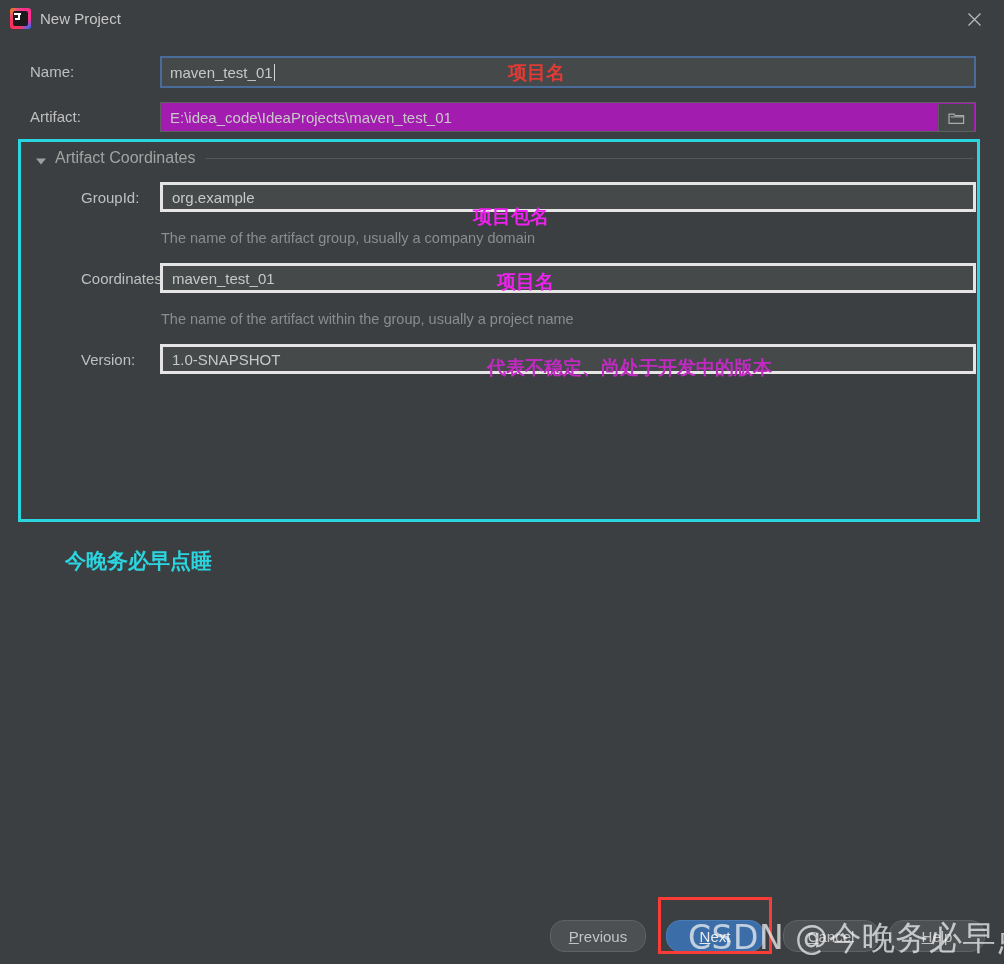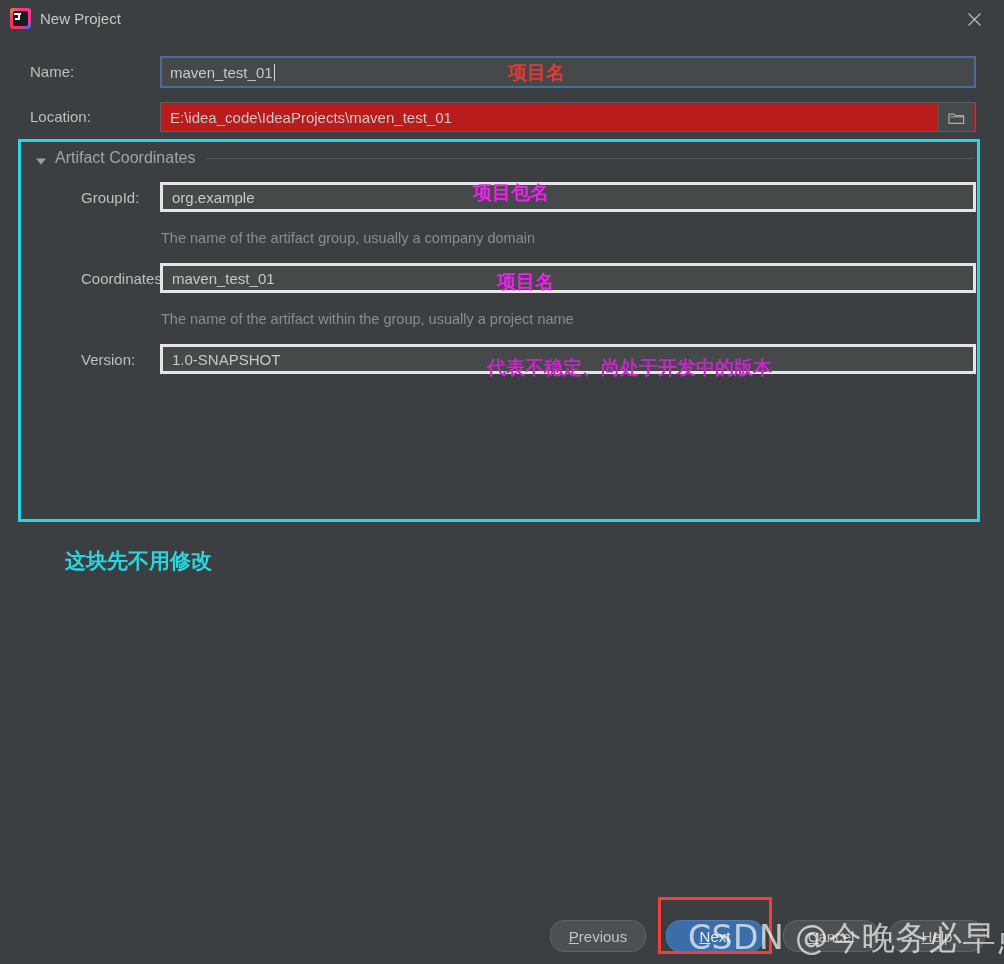--- a/index.html
+++ b/index.html
@@ -122,21 +122,21 @@
     width: 1px;
     height: 17px;
     background: #d6d6d6;
     margin-left: 1px;
     vertical-align: middle;
   }
 
   #loc-field {
     left: 160px; top: 102px;
     width: 816px; height: 30px;
-    background: #b91c1c;
+    background: #a21caf;
     border: 1px solid #5e6060;
     text-align: right;
   }
   #loc-browse {
     position: absolute;
     right: 1px; top: 1px;
     width: 35px; height: 28px;
     background: #45494a;
     border-left: 1px solid #5a5c5c;
     display: flex;
@@ -196,21 +196,21 @@
     white-space: nowrap;
     font-family: "DejaVu Sans", sans-serif;
     font-size: 19px;
     font-weight: bold;
   }
   #annot-name-red {
     left: 508px; top: 60px;
     color: #e33a35;
   }
   #annot-group-pink {
-    left: 473px; top: 180px;
+    left: 473px; top: 204px;
     color: #f020f0;
   }
   #annot-artifact-pink {
     left: 497px; top: 269px;
     color: #f020f0;
   }
   #annot-version-pink {
     left: 487px; top: 355px;
     color: #c02ac0;
   }
@@ -289,21 +289,21 @@
     </svg>
   </div>
 </div>
 
 <div class="row-label" id="name-label">Name:</div>
 <div class="text-field" id="name-field">
   <span>maven_test_01</span>
     <span class="caret"></span>
 </div>
 
-<div class="row-label" id="loc-label">Location:</div>
+<div class="row-label" id="loc-label">Artifact:</div>
 <div class="text-field" id="loc-field">
   <span>E:\idea_code\IdeaProjects\maven_test_01</span>
   <div id="loc-browse">
     <svg width="17" height="14" viewBox="0 0 17 14">
       <path d="M1 3.2 L1 12.4 L15.6 12.4 L15.6 4.6 L7.2 4.6 L5.9 3.2 Z" fill="none" stroke="#a9acad" stroke-width="1.2"></path>
       <path d="M2.6 5.9 L15.6 5.9" stroke="#a9acad" stroke-width="1.1" fill="none"></path>
     </svg>
   </div>
 </div>
 
@@ -331,21 +331,21 @@
 <div class="text-field" id="version-field">
   <span>1.0-SNAPSHOT</span>
 </div>
 
 <div id="cyan-box" style="border-color: rgb(43, 213, 224);"></div>
 
 <div class="annot" id="annot-name-red" style="color: rgb(227, 58, 53);">项目名</div>
 <div class="annot" id="annot-group-pink" style="color: rgb(240, 32, 240);">项目包名</div>
 <div class="annot" id="annot-artifact-pink" style="color: rgb(240, 32, 240);">项目名</div>
 <div class="annot" id="annot-version-pink" style="color: rgb(192, 42, 192);">代表不稳定、尚处于开发中的版本</div>
-<div class="annot" id="annot-cyan-note" style="color: rgb(43, 213, 224);">这块先不用修改</div>
+<div class="annot" id="annot-cyan-note" style="color: rgb(43, 213, 224);">今晚务必早点睡</div>
 
 <div class="dlg-button btn-normal" id="btn-previous">
   <span><span class="mnemonic">P</span>revious</span>
 </div>
 <div class="dlg-button btn-default" id="btn-next">
   <span><span class="mnemonic">N</span>ext</span>
 </div>
 <div class="dlg-button btn-normal" id="btn-cancel">
   <span><span class="mnemonic">C</span>ancel</span>
 </div>

